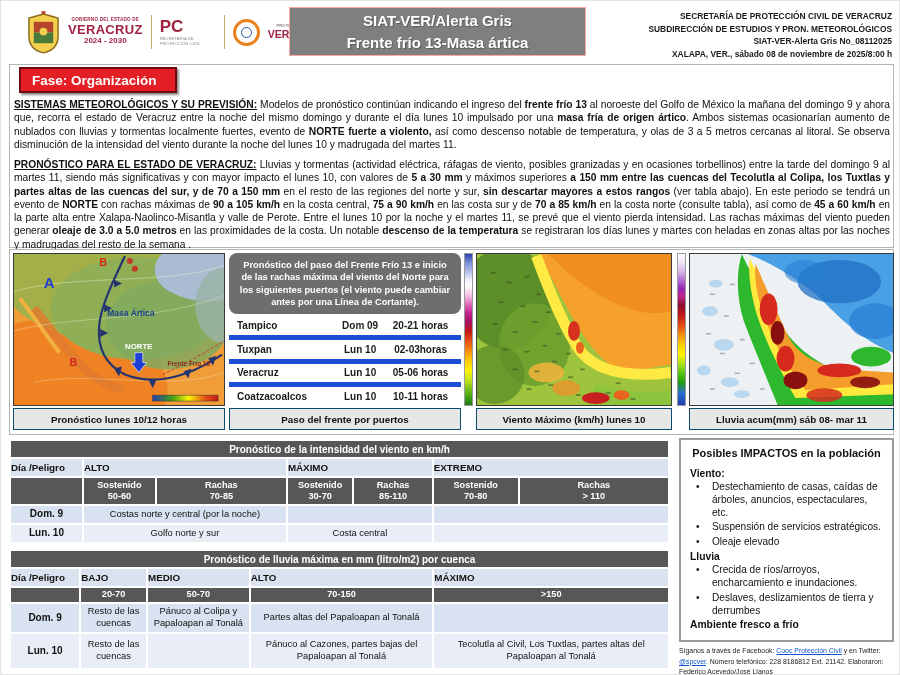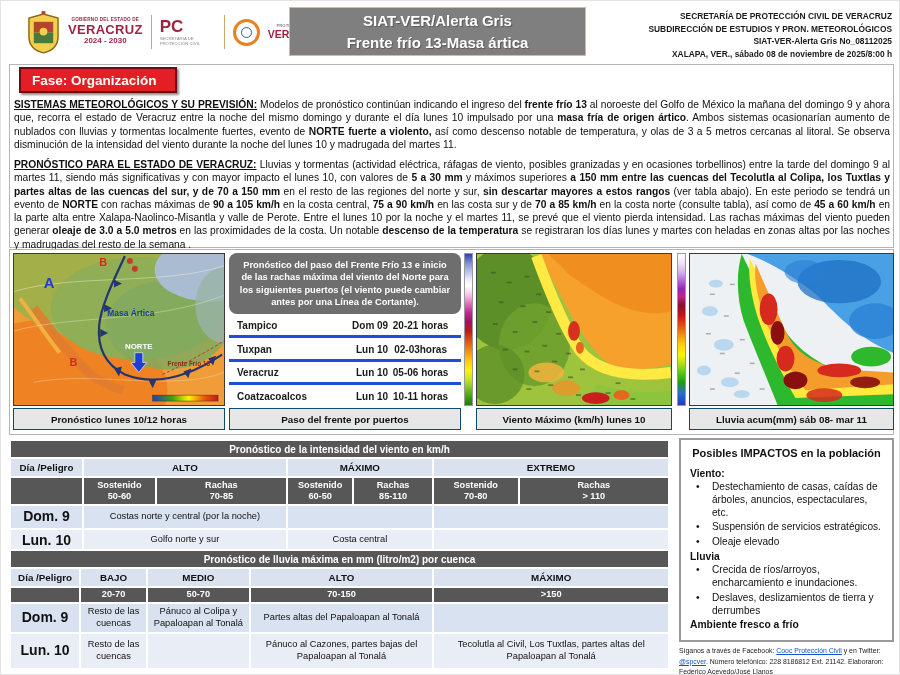--- a/index.html
+++ b/index.html
@@ -42,51 +42,51 @@
   .map-frame { position:absolute; top:252px; height:153px; border:1px solid #3a3a3a; overflow:hidden; }
   .map-frame svg { display:block; width:100%; height:100%; }
   .caption { position:absolute; top:407px; height:22px; background:#e7e7e7; border:1px solid #0c4a6e; display:flex;
     align-items:center; justify-content:center; font-weight:bold; font-size:9.8px; color:#111; }
 
   .ports-head { position:absolute; left:228px; top:252px; width:232px; height:61px; background:#6e6e6e; color:#fff;
     font-weight:bold; font-size:9.3px; text-align:center; line-height:1.32; padding:2px 8px; display:flex; align-items:center;border-radius:8px; }
   .ports-rows { position:absolute; left:228px; top:317px; width:232px; height:88px; display:flex; flex-direction:column;
     justify-content:space-between; }
   .port-row { display:flex; align-items:center; font-weight:bold; font-size:10px; color:#1a1a1a;
-    border-bottom:3px solid #1d4ed8; padding:2px 8px 4px; }
+    border-bottom:5px solid #1d4ed8; padding:2px 8px 4px; }
   .port-row span:nth-child(1){ width:44%; }
-  .port-row span:nth-child(2){ width:26%; text-align:right; }
+  .port-row span:nth-child(2){ width:26%; text-align:center; }
   .port-row span:nth-child(3){ width:30%; text-align:center; }
 
   .cbar { position:absolute; top:252px; width:9px; height:153px; border:1px solid #9a9a9a; }
   #cbar-wind { left:463px; background:linear-gradient(to bottom,#2a3fb0 0%,#7e8fd9 6%,#b9c4ec 12%,#eef0fb 17%,#ffffff 21%,
     #f3c9e4 27%,#e06ebc 33%,#c2258f 39%,#a50f63 45%,#c41818 51%,#e55313 58%,#f58c0e 64%,#fdc40a 70%,#fdf303 77%,
     #c8e620 83%,#7ec41c 89%,#3f9e14 95%,#1f7a0e 100%); }
   #cbar-rain { left:676px; background:linear-gradient(to bottom,#ffffff 0%,#f0e3f5 6%,#d6b3e8 12%,#b672d6 17%,#9326b5 23%,
     #c2258f 28%,#8a0f2e 34%,#c41818 41%,#e55313 48%,#f5a00e 55%,#fdd60a 61%,#fdf303 67%,#a8e018 73%,#54c414 79%,
     #1f9e0e 85%,#2a6fd1 92%,#1f3fb0 100%); }
 
   
   table.datatable { position:absolute; left:8px; width:661px; border-collapse:separate; border-spacing:2px; background:#fff;
     table-layout:fixed; }
   #windtable { top:438px; }
   #raintable { top:548px; }
   .datatable td { overflow:hidden; vertical-align:middle; }
   .bar td { background:var(--bar-dark,#575757); color:#fff; font-weight:bold; font-size:10px; text-align:center; height:16px; }
-  .head td { background:var(--head-blue,#dbe2ef); font-weight:bold; font-size:9.8px; text-align:center; height:17px; color:#111; }
+  .head td { background:var(--head-blue,#dbe2ef); font-weight:bold; font-size:9.8px; text-align:left; height:17px; color:#111; }
   .sub td { background:var(--bar-dark,#575757); color:#fff; font-weight:bold; font-size:9.2px; text-align:center; line-height:1.25; }
   #windtable .sub td { height:26px; }
   #raintable .sub td { height:14px; }
   .drow td { font-size:9.3px; text-align:center; color:#111; padding:2px 5px; line-height:1.25; }
   #windtable .drow td { height:17px; }
   #raintable .drow.r1 td { height:28px; }
   #raintable .drow.r2 td { height:34px; }
   .r1 td { background:#d9e2f0; }
   .r2 td { background:#e9eef6; }
-  .drow td.day { font-weight:bold; font-size:14px; }
+  .drow td.day { font-weight:bold; font-size:10px; }
 
   
   .impacts { position:absolute; left:678px; top:437px; width:215px; height:204px; border:2px solid #9a9a9a;
     padding:7px 9px 4px; background:#fff; }
   .impacts h3 { font-size:11px; text-align:center; margin-bottom:9px; color:#111; }
   .imp-h { font-size:10.3px; font-weight:bold; margin-top:2px; color:#111; }
   .impacts ul { list-style:none; }
   .impacts li { font-size:10.1px; line-height:1.27; padding-left:22px; position:relative; margin:2px 0; color:#111; }
   .impacts li::before { content:"\2022"; position:absolute; left:6px; }
 
@@ -333,21 +333,21 @@
       <td>
             <div>Sostenido</div>
             <div>50-60</div>
           </td>
       <td>
             <div>Rachas</div>
             <div>70-85</div>
           </td>
       <td>
             <div>Sostenido</div>
-            <div>60-50</div>
+            <div>30-70</div>
           </td>
       <td>
             <div>Rachas</div>
             <div>85-110</div>
           </td>
       <td>
             <div>Sostenido</div>
             <div>70-80</div>
           </td>
       <td>

